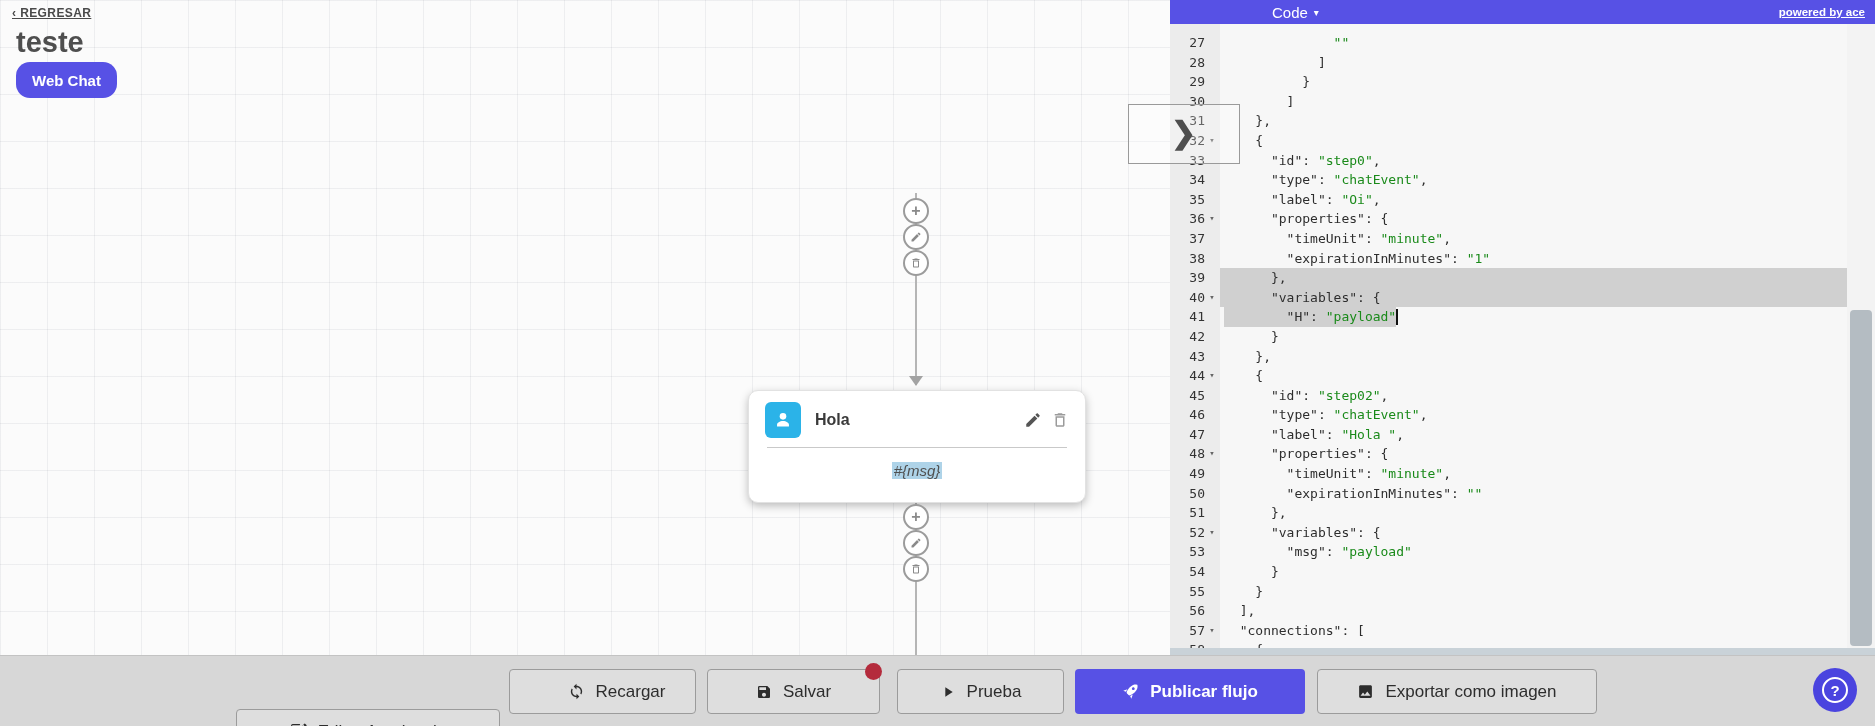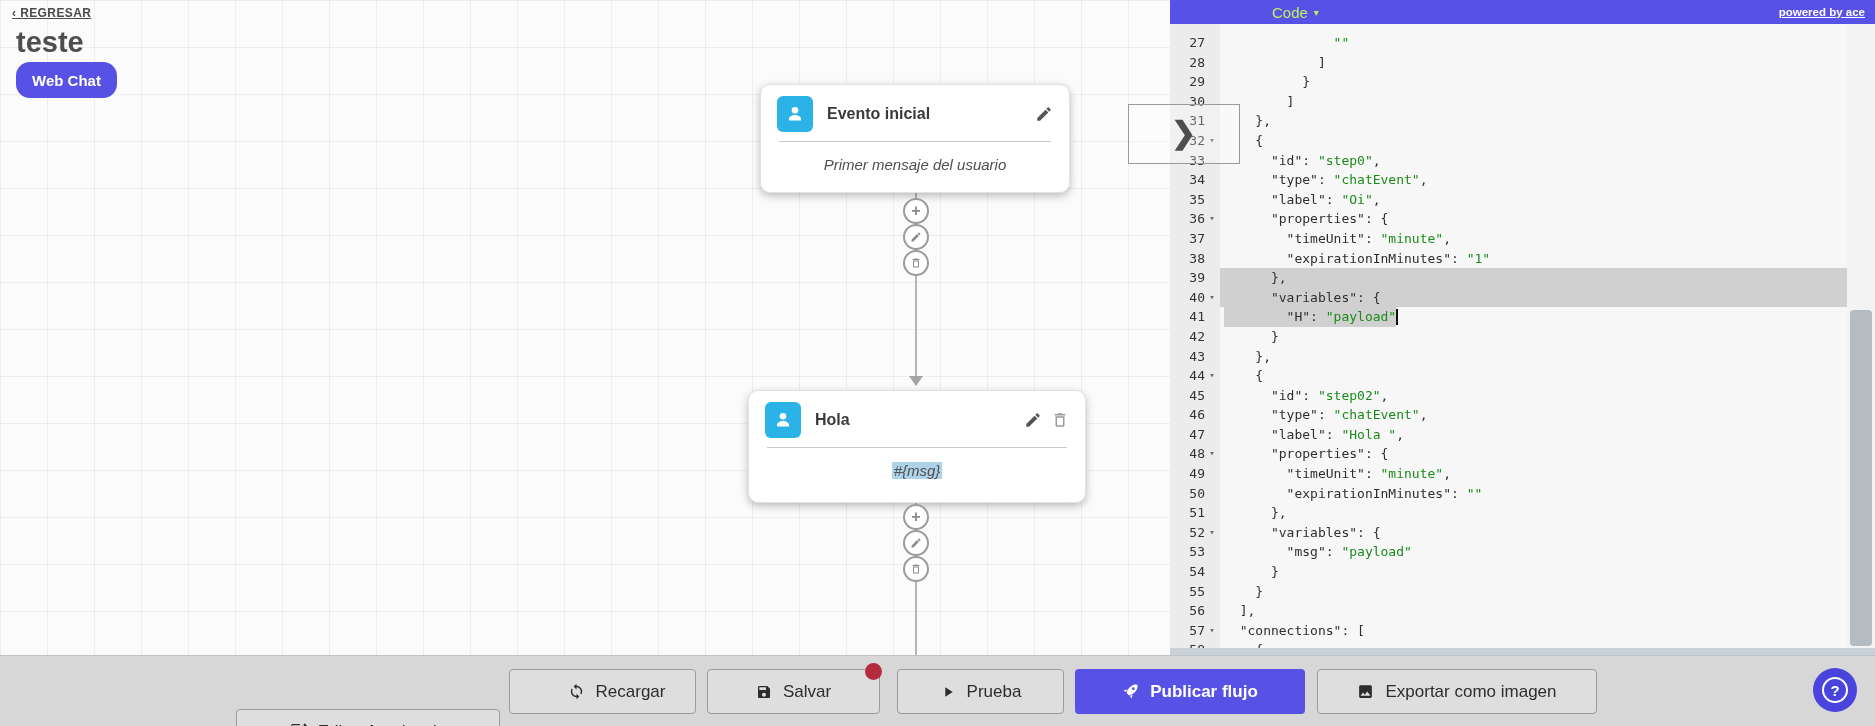--- a/index.html
+++ b/index.html
@@ -36,21 +36,21 @@
   .conn-circle { position:absolute; width:26px; height:26px; border-radius:50%; background:#fff;
     border:2px solid #9b9b9b; color:#8a8a8a; display:flex; align-items:center; justify-content:center; cursor:pointer; }
   .conn-circle .plus { font-size:16px; font-weight:600; line-height:1; margin-top:-1px; }
   .arrow-down { position:absolute; width:0; height:0; border-left:7px solid transparent;
     border-right:7px solid transparent; border-top:10px solid #a3a3a3; }
 
   
   .code-panel { position:absolute; left:1170px; top:0; width:705px; height:655px; background:#f7f7f7; }
   .code-header { position:absolute; left:0; top:0; right:0; height:24px; background:#5751e5; color:#fff;
     display:flex; align-items:center; }
-  .code-mode { position:absolute; left:102px; background:none; border:none; color:#bef264; font-size:15px;
+  .code-mode { position:absolute; left:102px; background:none; border:none; color:#ffffff; font-size:15px;
     cursor:pointer; display:flex; align-items:center; gap:6px; font-family:inherit; }
   .code-mode .caret { font-size:10px; }
   .ace-link { position:absolute; right:10px; color:#fff; font-size:11.5px; font-weight:bold;
     text-decoration:underline; cursor:pointer; }
 
   .code-scroll { position:absolute; left:0; top:24px; right:28px; bottom:7px; overflow:hidden; display:flex; }
   .code-gutter { width:50px; background:#ececec; padding-top:9px; flex:none;
     font-family:"DejaVu Sans Mono","Liberation Mono",monospace; font-size:13px; color:#333; }
   .gut-row { height:19.6px; line-height:19.6px; text-align:right; padding-right:15px; position:relative;padding-left:8px; }
   .fold-arrow { position:absolute; right:2px; top:0; width:12px; font-size:9px; color:#666; text-align:center; }
@@ -95,40 +95,20 @@
   <div class="canvas">
 
     <a class="back-link">‹ REGRESAR</a>
     <div class="flow-title">teste</div>
     <div class="channel-badge">Web Chat</div>
 
     <div class="conn-line" style="left:915px; top:193px; height:192px;"></div>
     <div class="arrow-down" style="left:909px; top:376px;"></div>
     <div class="conn-line" style="left:915px; top:503px; height:152px;"></div>
 
-    <div class="node" style="left:760px; top:84px; width:310px; height:109px;">
-      <div class="node-header">
-        <div class="node-icon">
-          <svg width="22" height="22" viewBox="0 0 24 24" fill="#fff">
-              <circle cx="12" cy="8" r="3.6"></circle>
-              <path d="M12 13c-3.6 0-6.5 1.9-6.5 4.2V19h13v-1.8c0-2.3-2.9-4.2-6.5-4.2z"></path>
-            </svg>
-        </div>
-        <div class="node-title">Evento inicial</div>
-        <div class="node-actions">
-          <button class="icon-btn">
-            <svg width="18" height="18" viewBox="0 0 24 24" fill="#555">
-                <path d="M3 17.25V21h3.75L17.8 9.94l-3.75-3.75L3 17.25zM20.7 7.04c.39-.39.39-1.02 0-1.41l-2.34-2.34c-.39-.39-1.02-.39-1.41 0l-1.83 1.83 3.75 3.75 1.83-1.83z"></path>
-              </svg>
-          </button>
-        </div>
-      </div>
-      <div class="node-divider"></div>
-      <div class="node-body">Primer mensaje del usuario</div>
-    </div>
 
     <div class="conn-circle" style="left:903px; top:198px;">
         <span class="plus">+</span>
       </div>
     <div class="conn-circle" style="left:903px; top:224px;">
       <svg width="12" height="12" viewBox="0 0 24 24" fill="#8a8a8a">
           <path d="M3 17.25V21h3.75L17.8 9.94l-3.75-3.75L3 17.25zM20.7 7.04c.39-.39.39-1.02 0-1.41l-2.34-2.34c-.39-.39-1.02-.39-1.41 0l-1.83 1.83 3.75 3.75 1.83-1.83z"></path>
         </svg>
     </div>
     <div class="conn-circle" style="left:903px; top:250px;">

